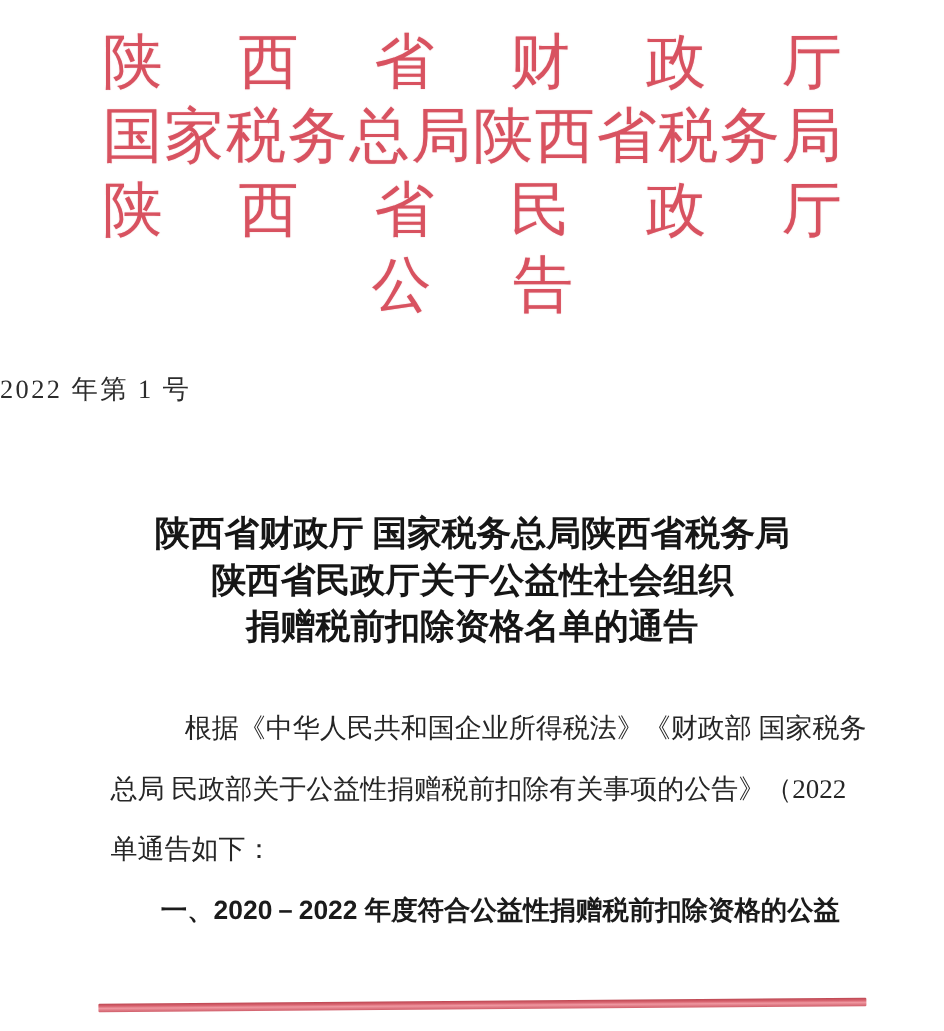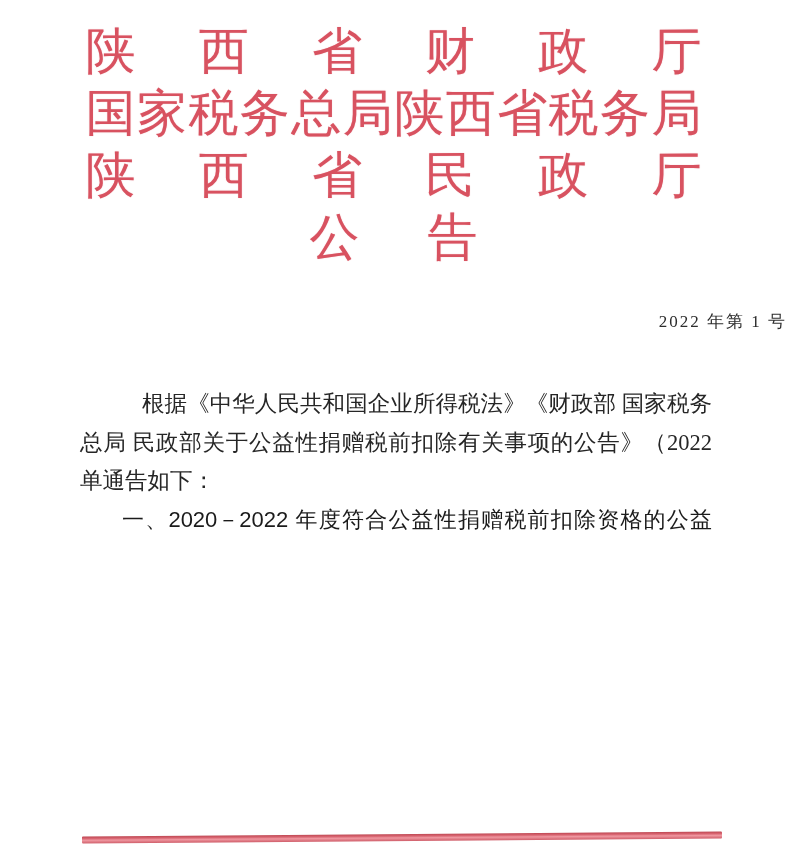--- a/index.html
+++ b/index.html
@@ -35,22 +35,22 @@
   .hdr-line span { display: block; }
   .hdr-announce {
     width: 168px;
     margin: 0 auto;
   }
 
   
   .doc-number {
     margin-top: 42px;
     height: 30px;
-    text-align: right;
-    font-size: 17px;
+    text-align: left;
+    font-size: 22px;
     letter-spacing: 2px;
     color: #2c2c2c;
   }
 
   
   .doc-title {
     margin-top: 86px;
     text-align: center;
     font-weight: bold;
     font-size: 29px;
@@ -59,35 +59,35 @@
   }
 
   
   .doc-body {
     margin-top: 45px;
     padding: 0 75px 0 80px;
     font-size: 22.5px;
     color: #262626;
   }
   .body-line {
-    margin: 0;
+    margin: 12px;
     line-height: 38.5px;
     text-align: justify;
     text-align-last: justify;
     white-space: nowrap;
   }
   .body-line.first-indent { text-indent: 62px; }
   .body-line.left-only {
     text-align: right;
     text-align-last: left;
     font-family: Liberation Serif, serif;
   }
   .body-line.bold-sans {
     font-family: "Liberation Sans", sans-serif;
-    font-weight: normal;
+    font-weight: bold;
     font-size: 22px;
     text-indent: 42px;
     color: #1b1b1b;
   }
 
   
   .red-divider {
     position: absolute;
     left: 82px;
     top: 834px;
@@ -139,20 +139,25 @@
         <span>厅</span>
       </div>
     <div class="hdr-line hdr-announce">
         <span>公</span>
         <span>告</span>
       </div>
   </header>
 
   <div class="doc-number">2022 年第 1 号</div>
 
+  <div class="doc-title">
+    <div>陕西省财政厅 国家税务总局陕西省税务局</div>
+    <div>陕西省民政厅关于公益性社会组织</div>
+    <div>捐赠税前扣除资格名单的通告</div>
+  </div>
 
   <div class="doc-body">
     <p class="body-line first-indent">根据《中华人民共和国企业所得税法》《财政部 国家税务</p>
     <p class="body-line">总局 民政部关于公益性捐赠税前扣除有关事项的公告》（2022</p>
     <p class="body-line left-only">单通告如下：</p>
     <p class="body-line bold-sans">一、2020－2022 年度符合公益性捐赠税前扣除资格的公益</p>
   </div>
 
   <div class="red-divider"></div>
 

